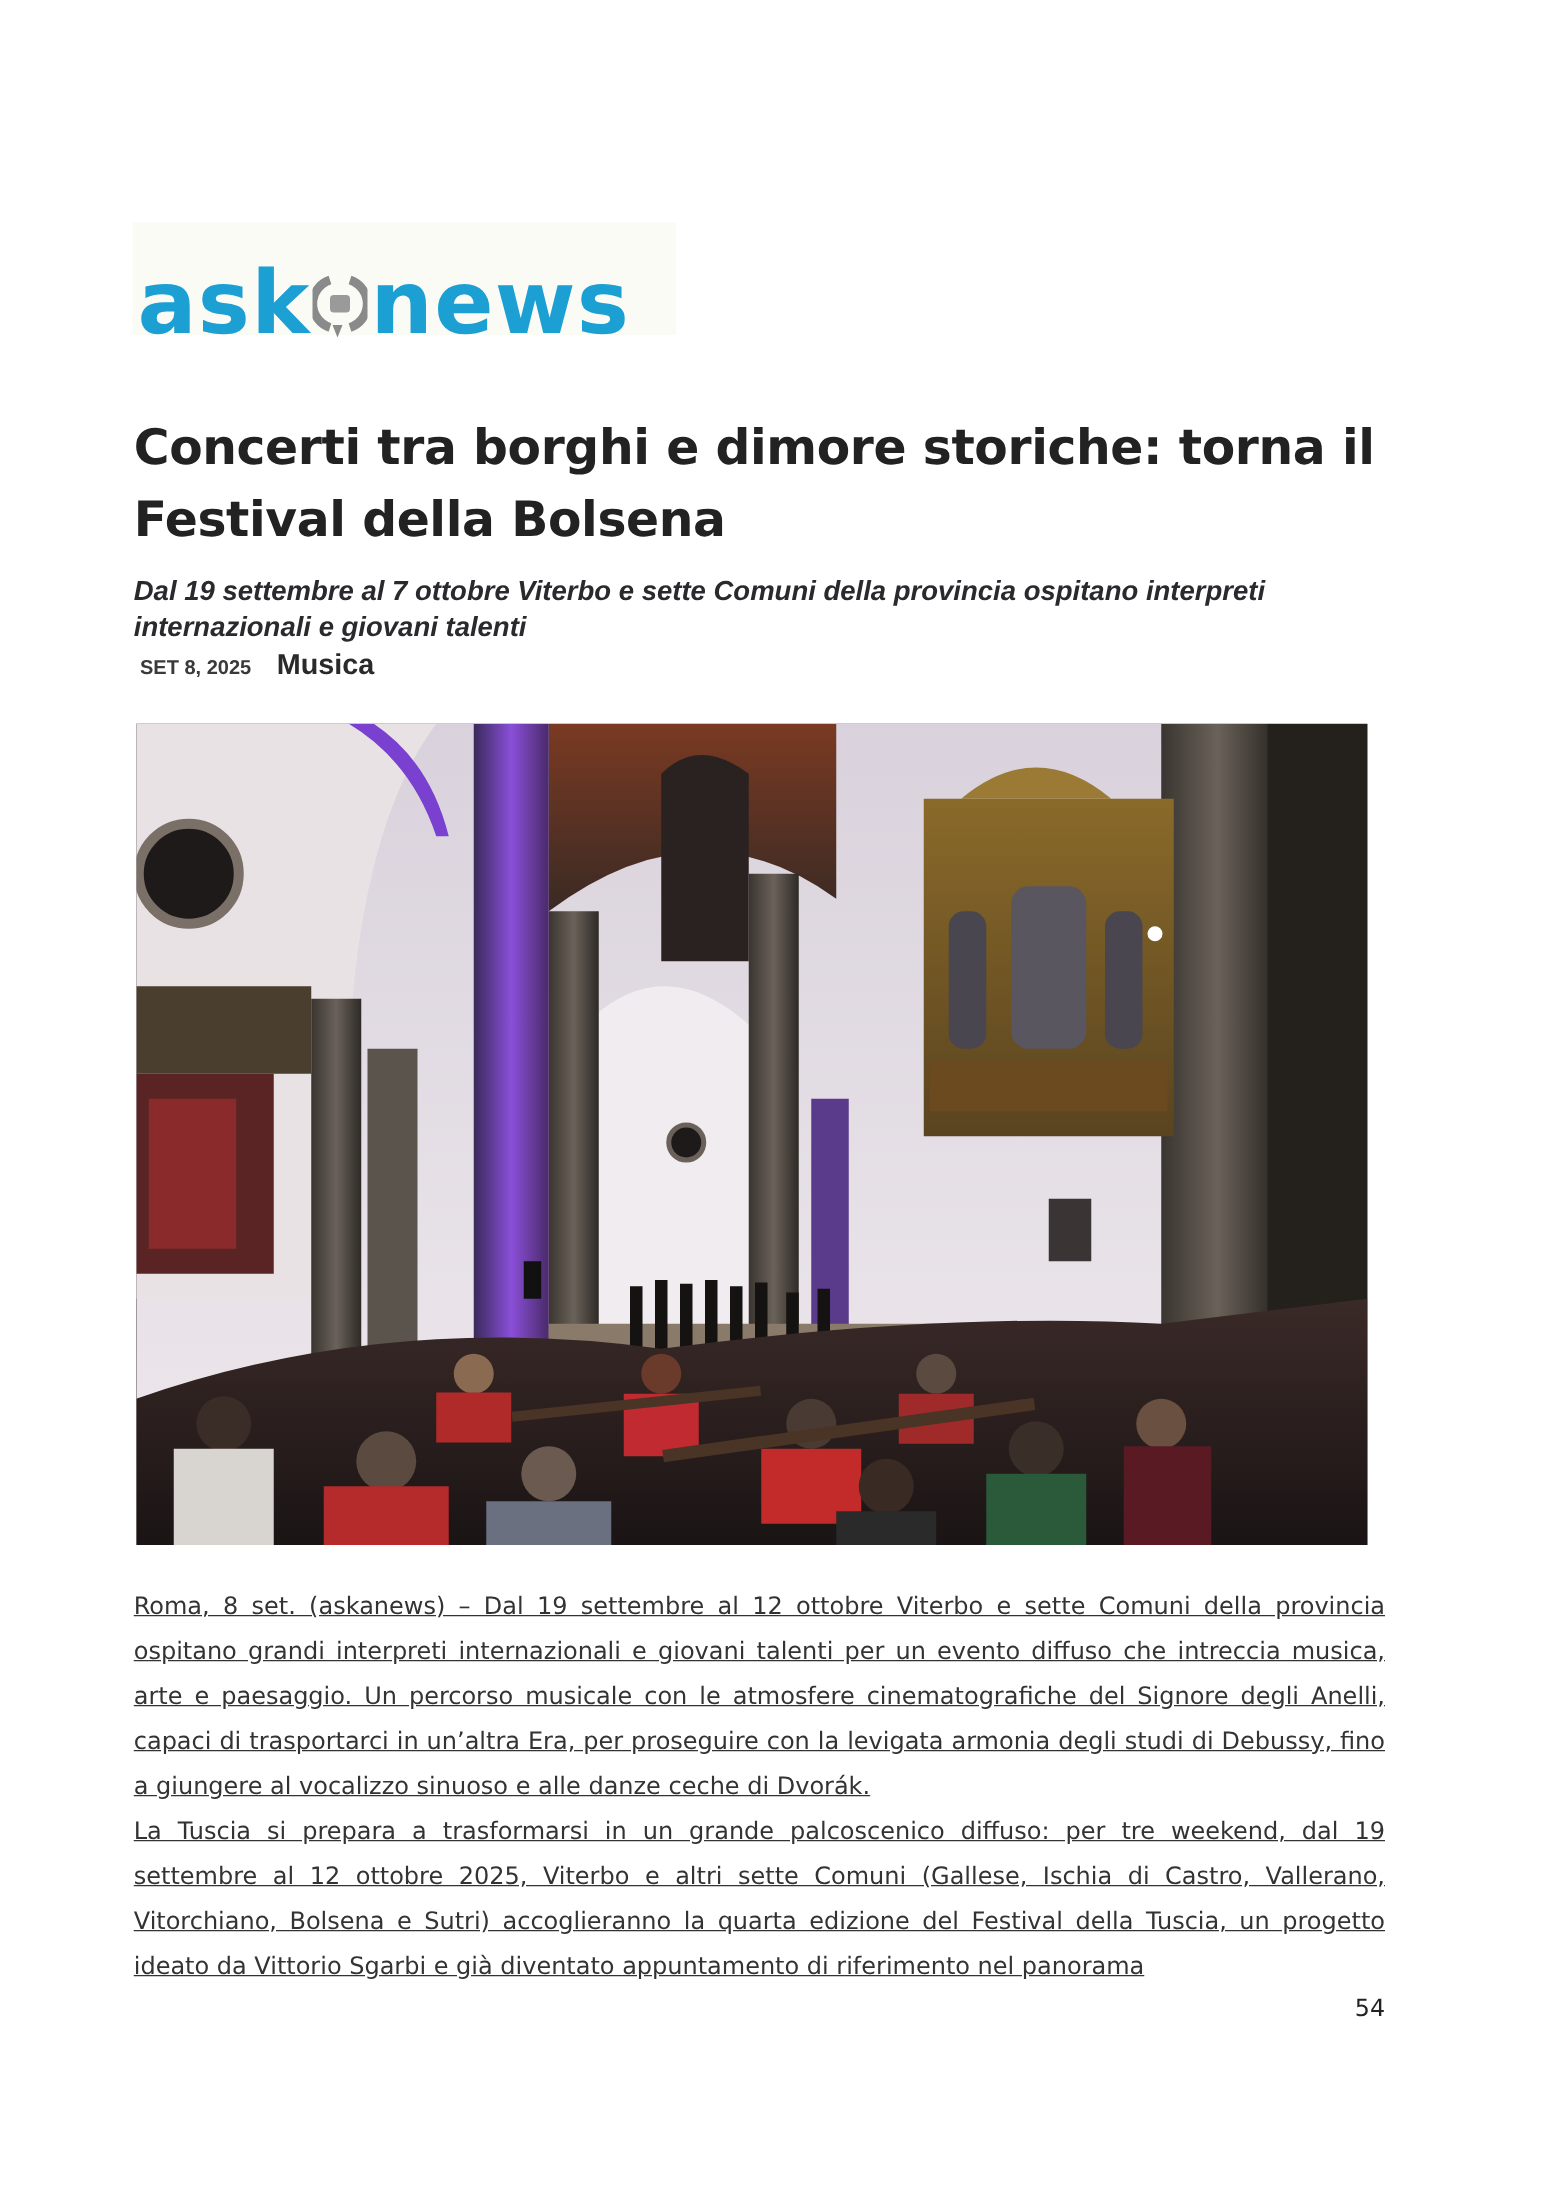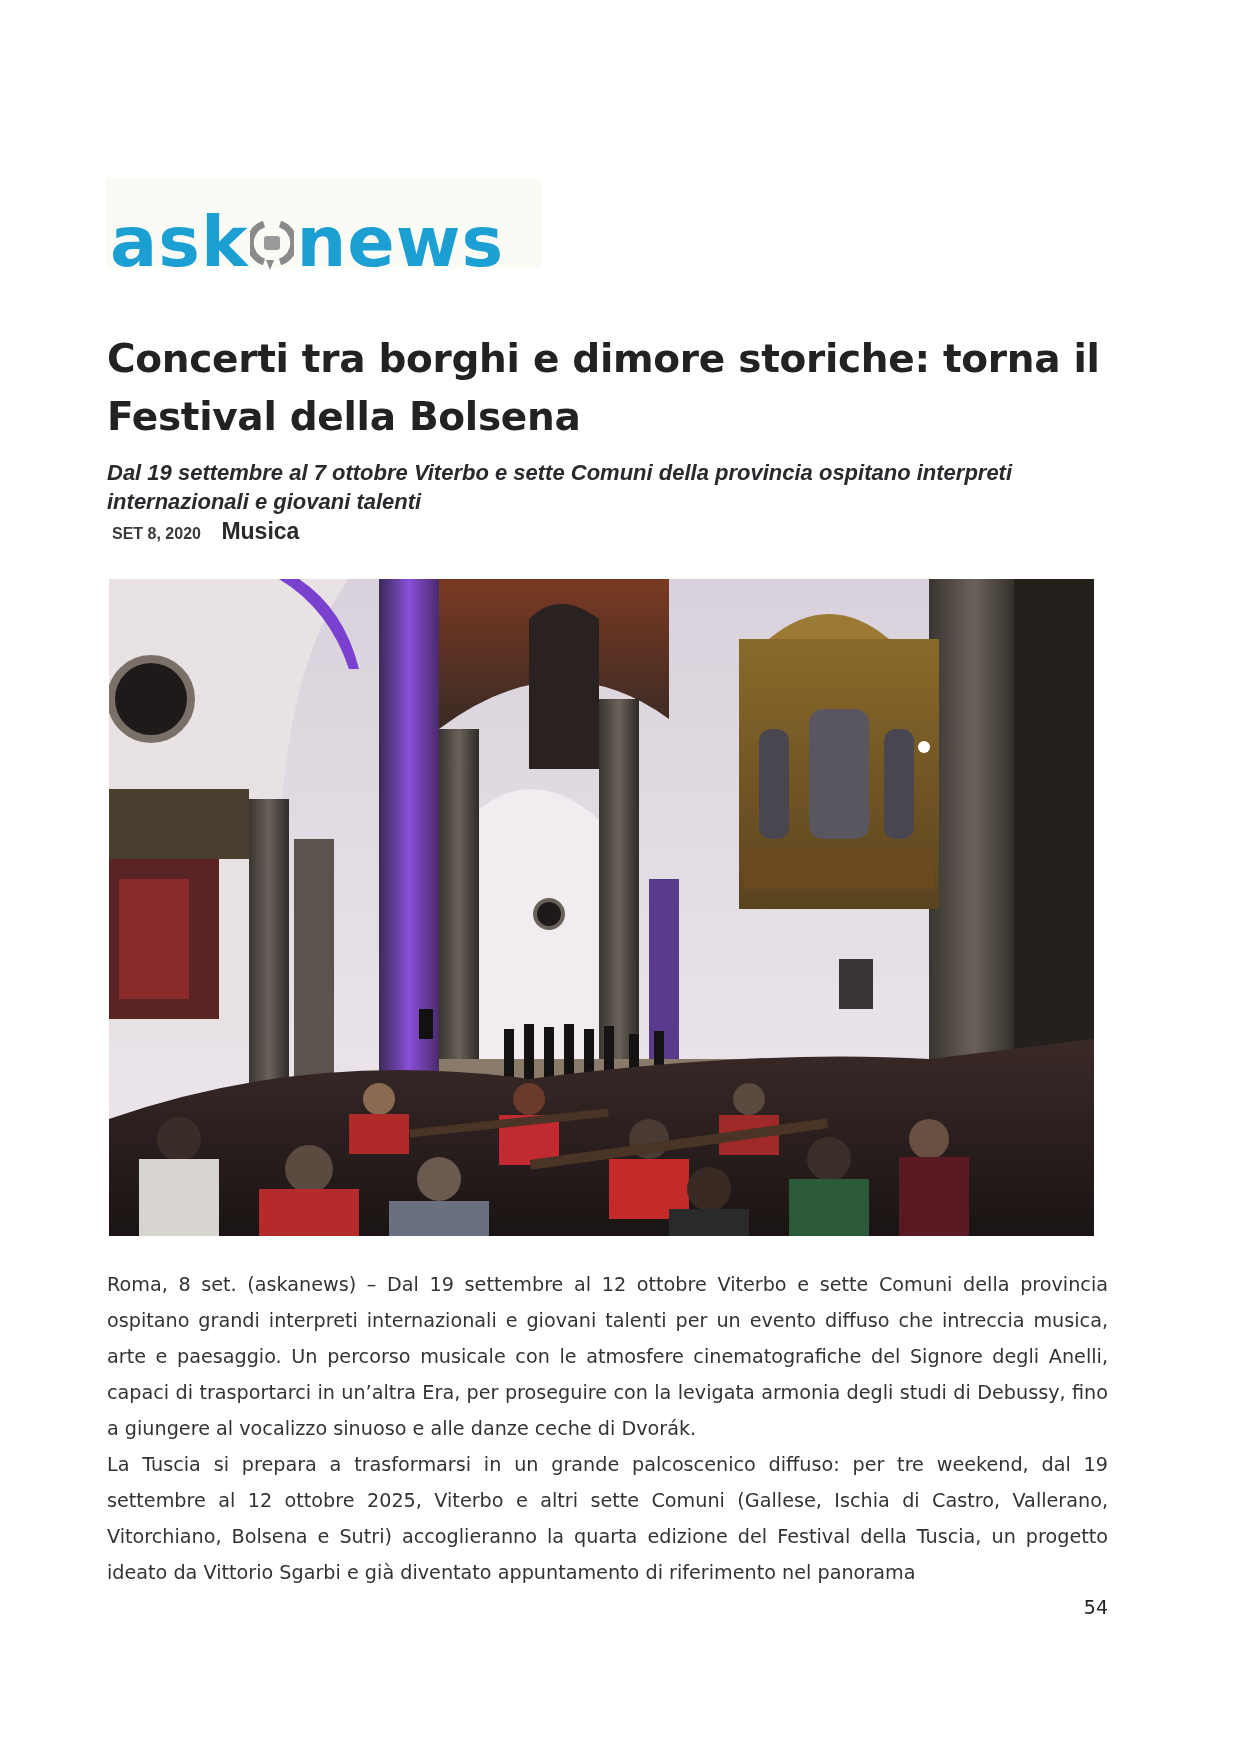--- a/index.html
+++ b/index.html
@@ -41,21 +41,21 @@
 
   .photo {
     position: absolute; left: 109px; top: 579px; width: 985px; height: 657px;
     overflow: hidden; background: #3b3030;
   }
   .photo svg { display: block; }
 
   .body-text {
     position: absolute; left: 107px; top: 1267px; width: 1001px;
     font-family: "DejaVu Sans", sans-serif; font-size: 19.2px; line-height: 36px;
-    color: #333333; text-align: justify; margin: 0;
+    color: #333333; text-align: justify; margin: 0; text-decoration: underline;
   }
   .body-text p { margin: 0; }
 
   .page-number {
     position: absolute; left: 1070px; top: 1596px; width: 38px; text-align: right;
     font-family: "DejaVu Sans", sans-serif; font-size: 19px; color: #222222;
   }
 </style>
 </head>
 <body>
@@ -67,21 +67,21 @@
           <rect x="14" y="20" width="16" height="14" rx="3" fill="#9a9a9a"></rect>
           <path d="M16 44 L20 54 L24 44 Z" fill="#8a8a8a"></path>
         </svg></span><span>news</span></div>
 </div>
 
 <h1 class="title">Concerti tra borghi e dimore storiche: torna il Festival della Bolsena</h1>
 
 <h2 class="subtitle">Dal 19 settembre al 7 ottobre Viterbo e sette Comuni della provincia ospitano interpreti internazionali e giovani talenti</h2>
 
 <div class="meta">
-  <span class="meta-date">SET 8, 2020</span>
+  <span class="meta-date">SET 8, 2025</span>
   <span class="meta-cat">Musica</span>
 </div>
 
 <div class="photo" title="Concert inside a church: choir on stage, audience in pews, purple-lit column, gilded pipe organ on the right">
   <svg width="985" height="657" viewBox="0 0 985 657" xmlns="http://www.w3.org/2000/svg">
     <defs>
       <linearGradient id="vault" x1="0" y1="0" x2="0" y2="1">
         <stop offset="0" stop-color="#d9d2dc"></stop>
           <stop offset="1" stop-color="#efe9ee"></stop>
       </linearGradient>

